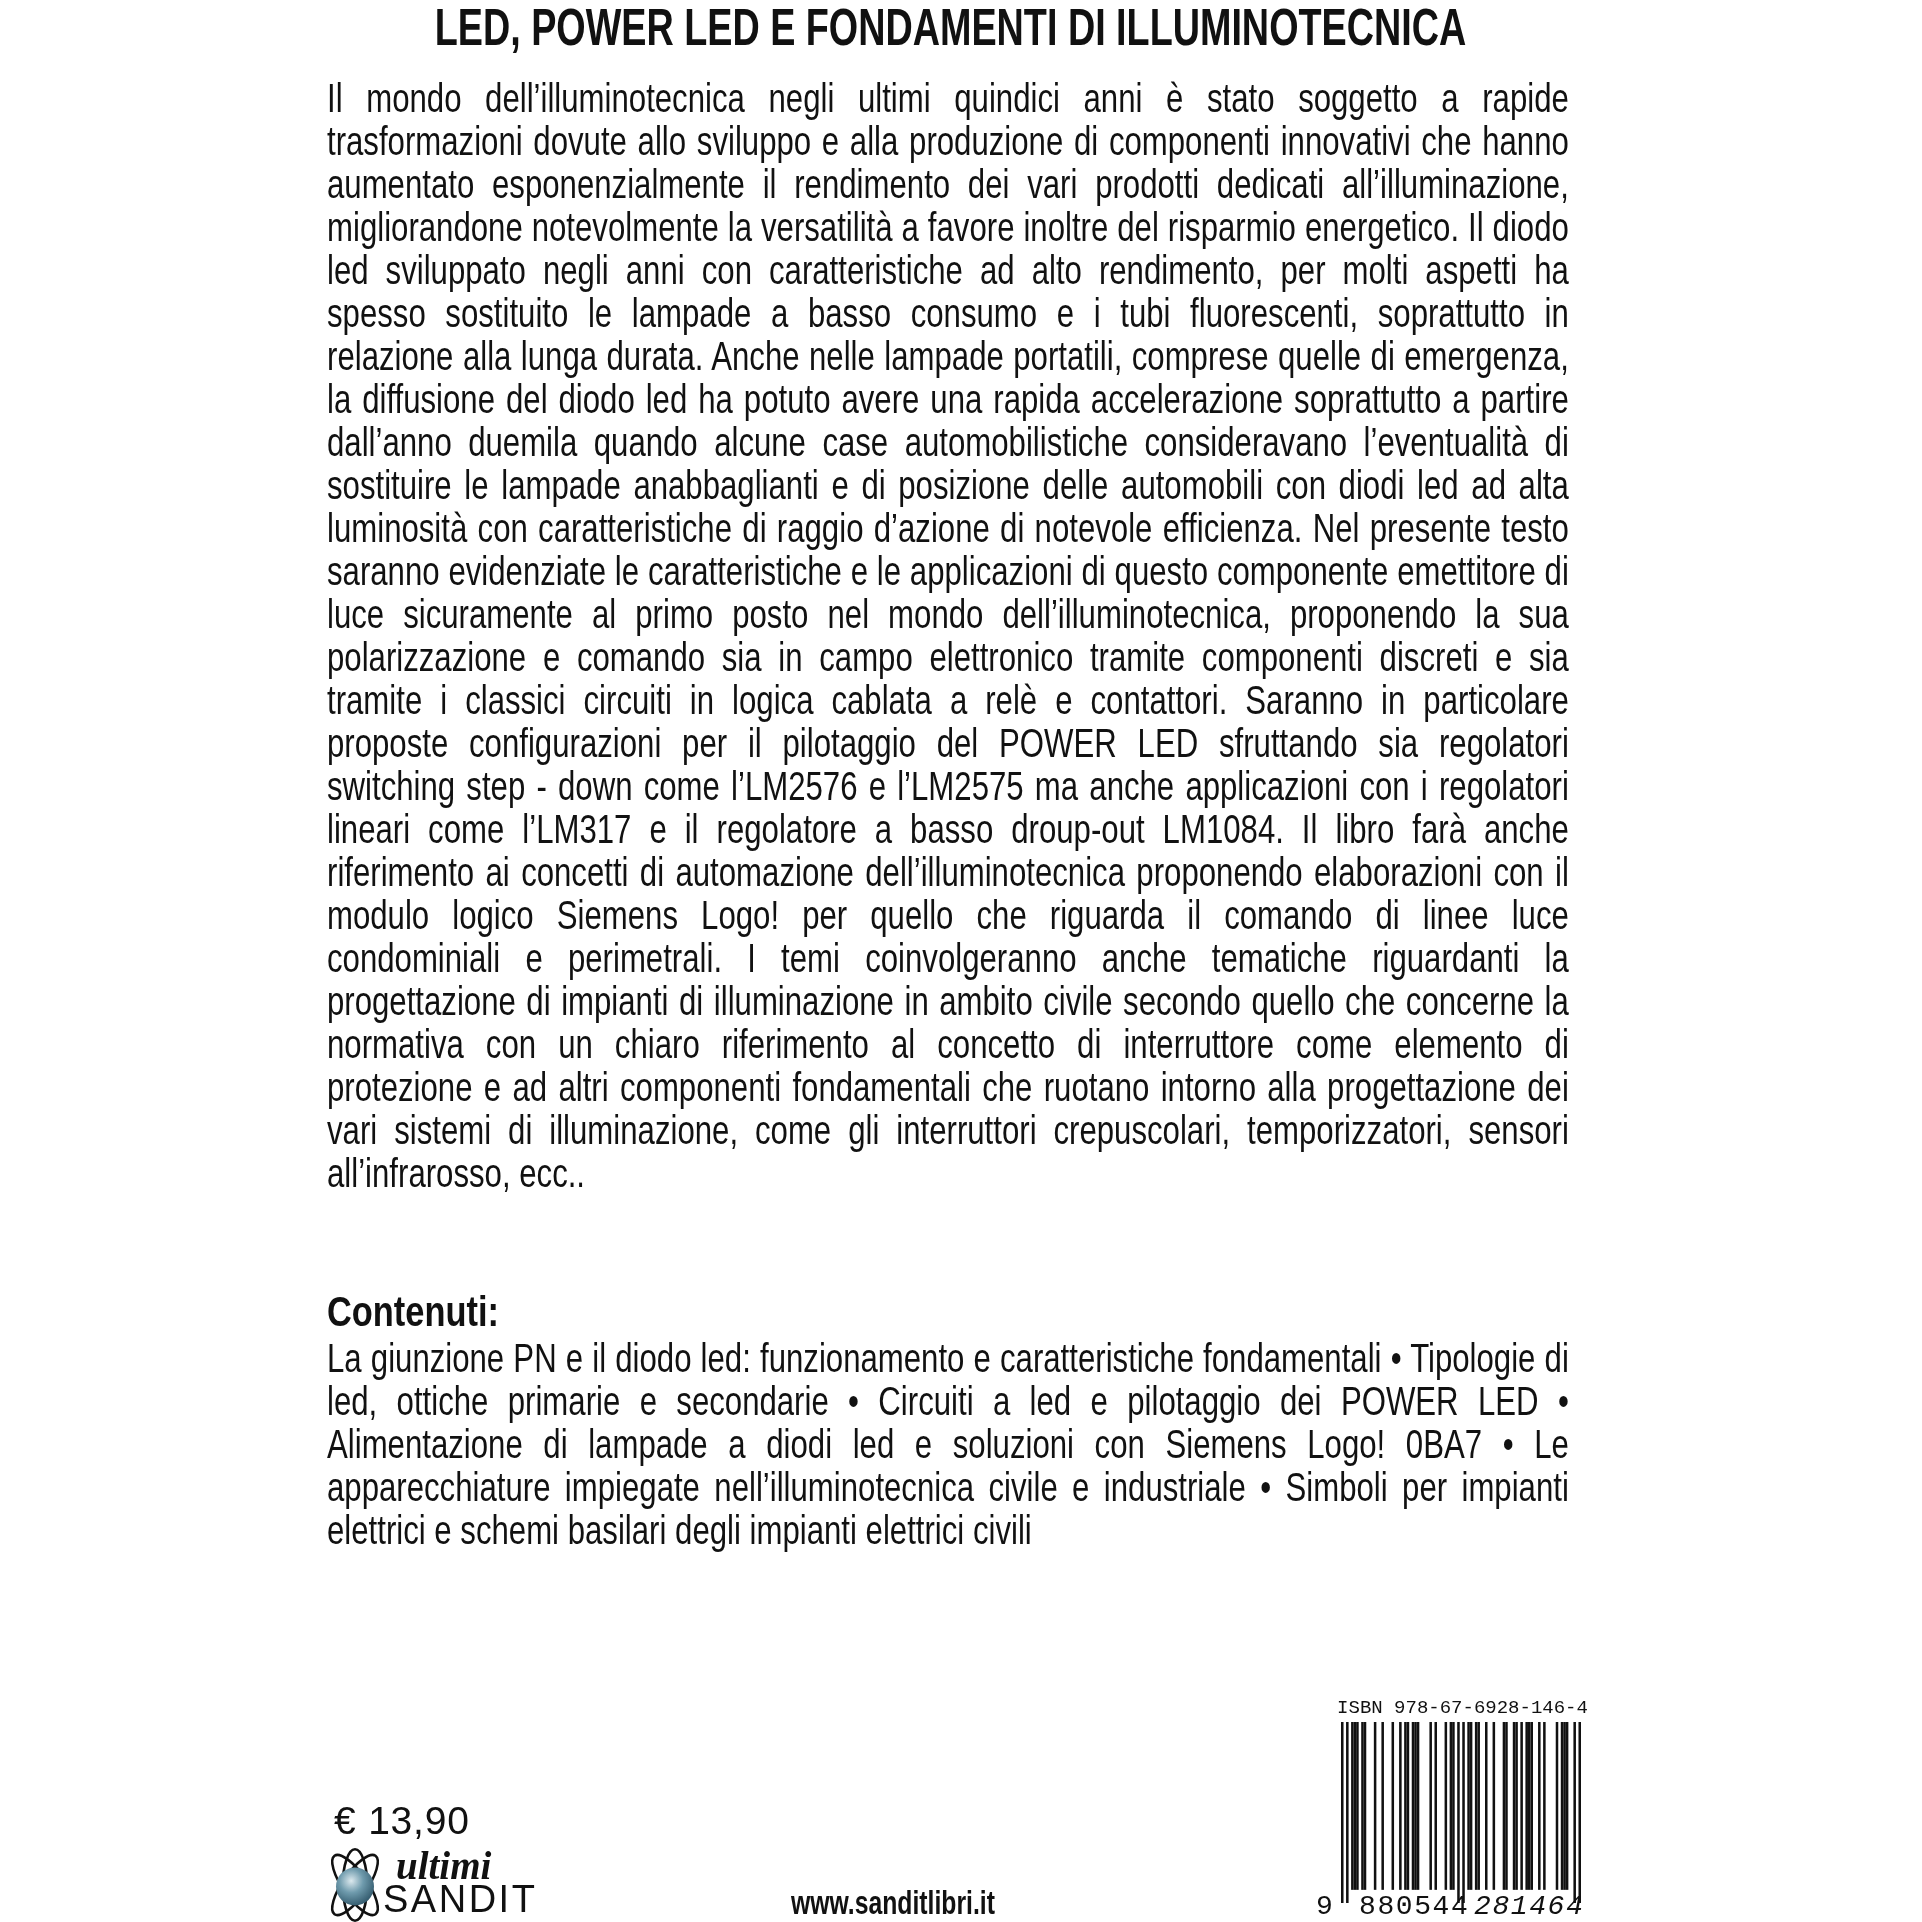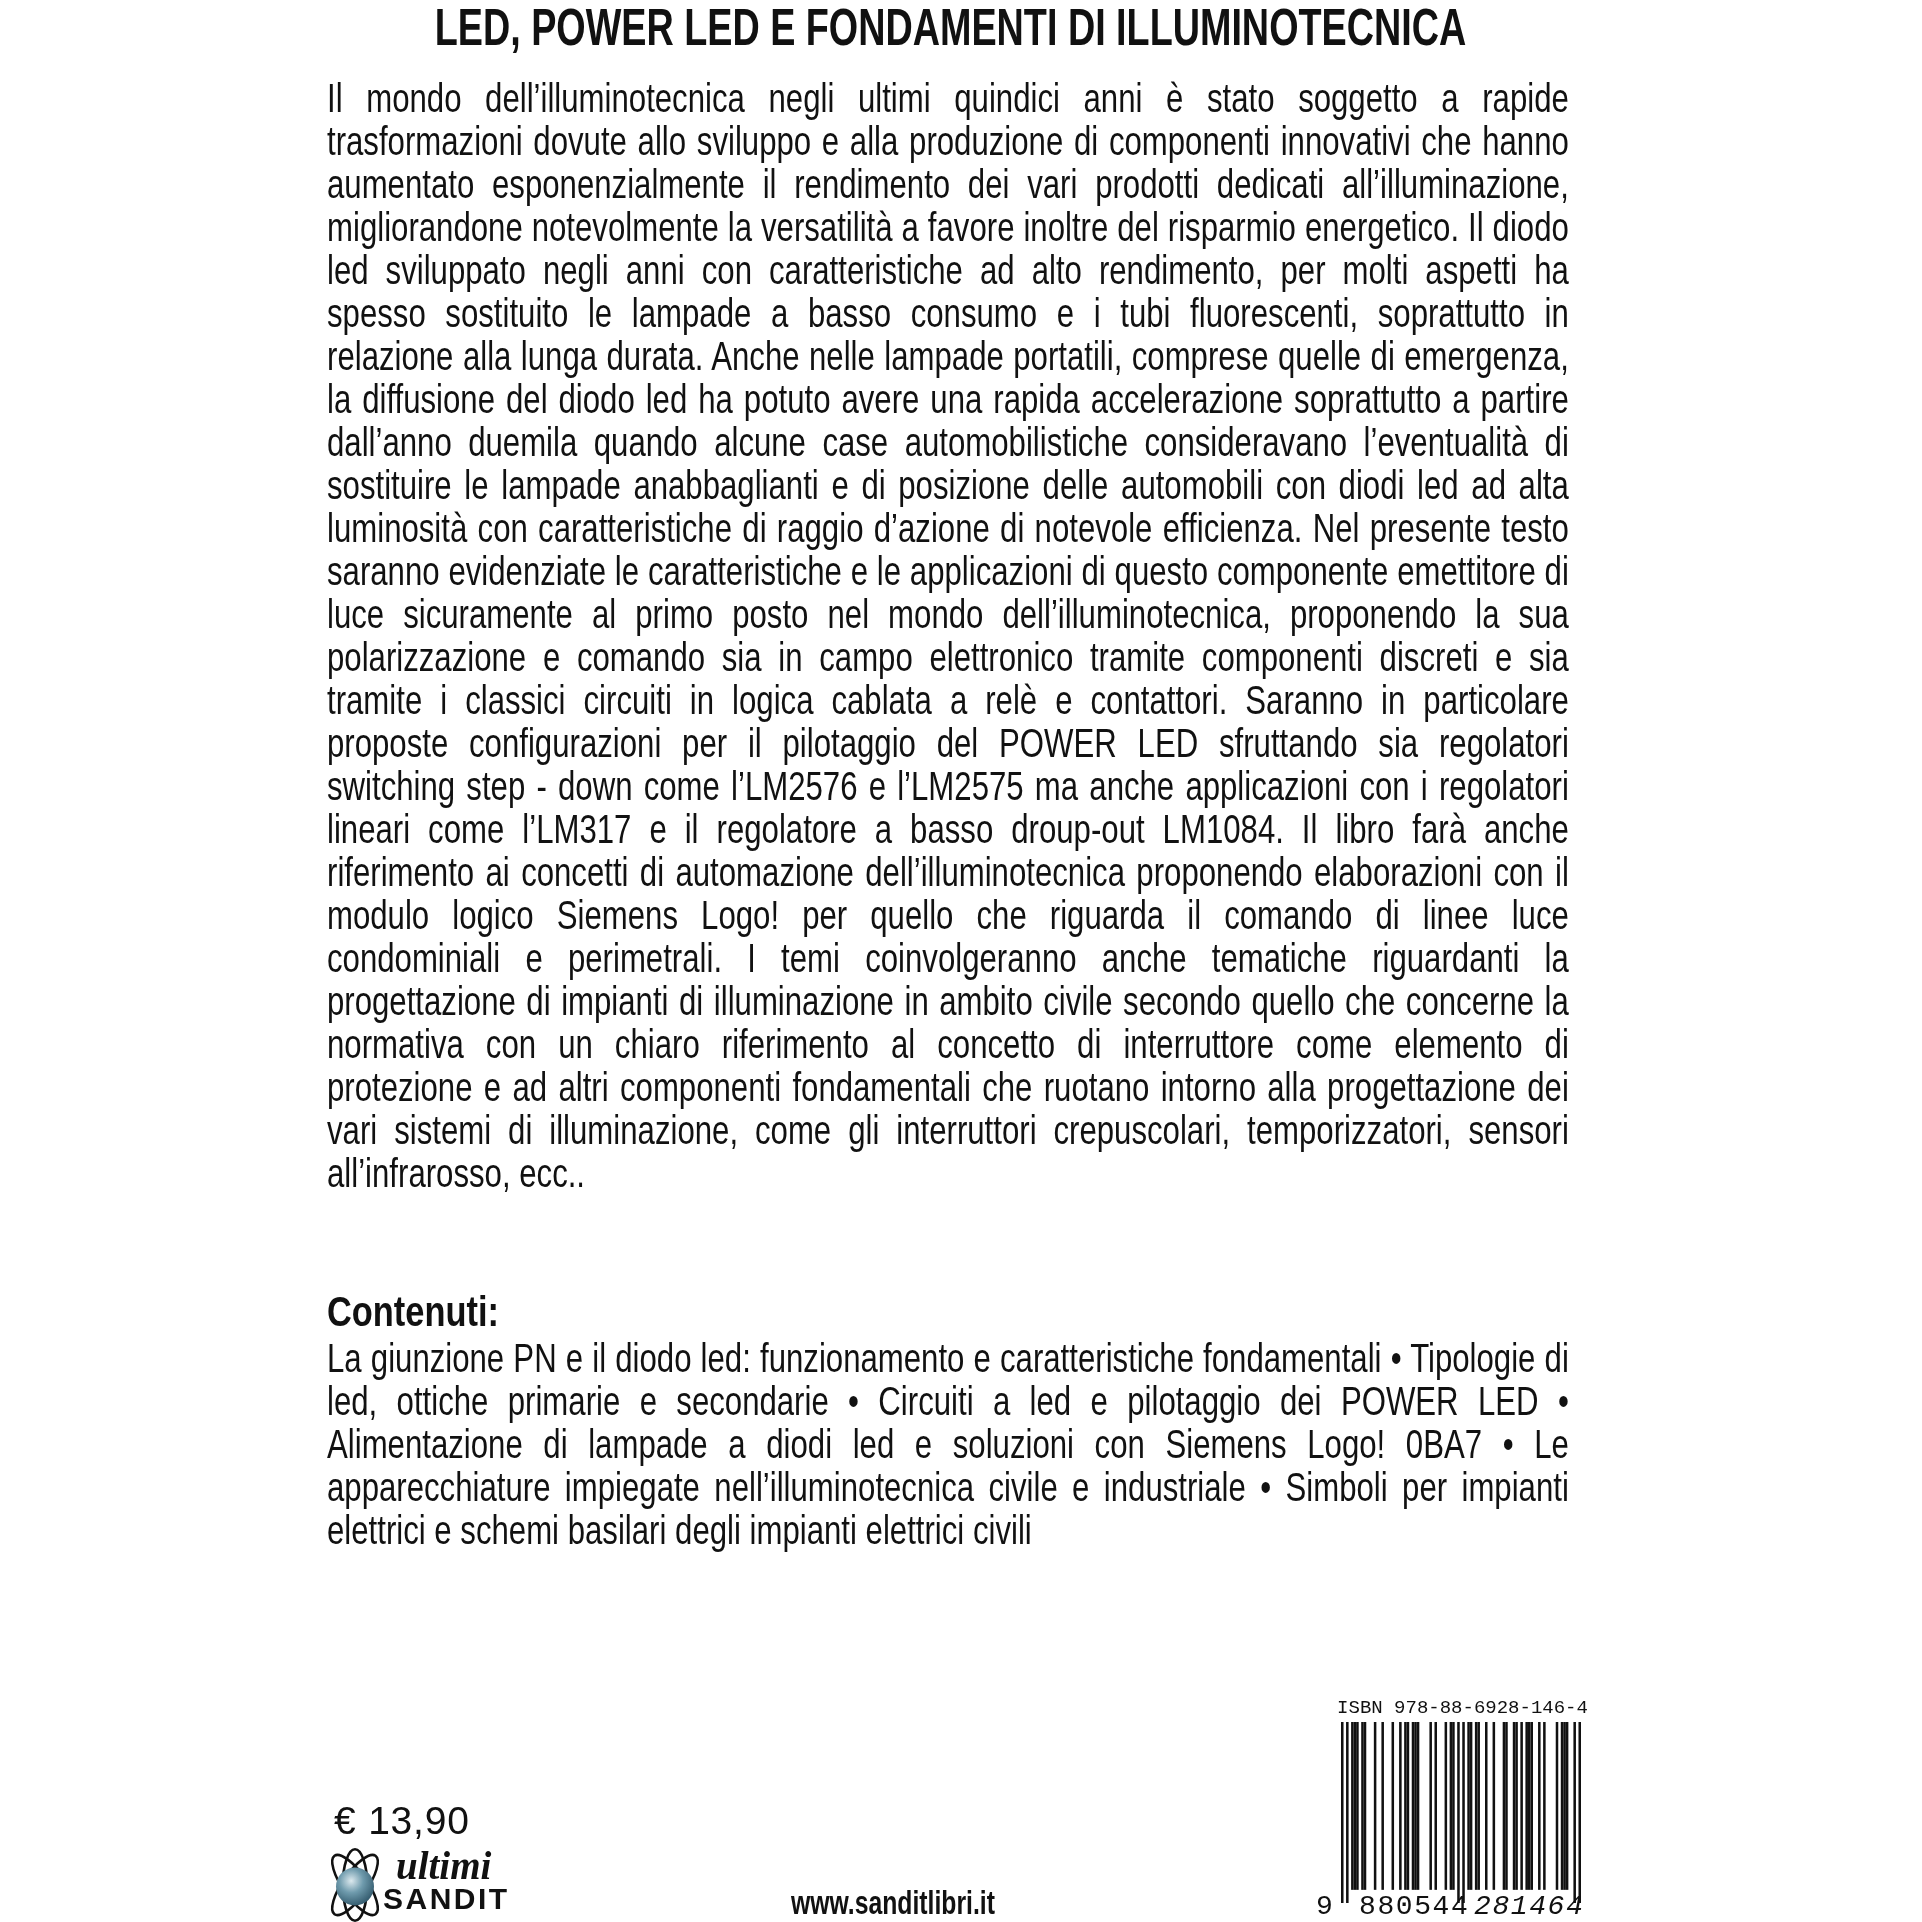--- a/index.html
+++ b/index.html
@@ -12,21 +12,21 @@
   .intro{left:327px;top:77px;width:1634px;transform:scaleX(0.76);transform-origin:0 0;
         font-size:41px;line-height:43px;text-align:justify;}
   .contents-heading{left:327px;top:1288px;width:822px;transform:scaleX(0.80);transform-origin:0 0;
         font-weight:bold;font-size:43px;line-height:46px;}
   .contents-body{left:327px;top:1337px;width:1634px;transform:scaleX(0.76);transform-origin:0 0;
         font-size:41px;line-height:43px;text-align:justify;}
   .price{left:334px;top:1799px;font-size:39px;line-height:43px;letter-spacing:0.8px;text-align:center;}
   .atom{left:313px;top:1847px;width:84px;height:76px;}
   .libri{left:396px;top:1846px;font-family:"Liberation Serif",serif;font-style:italic;
         font-weight:bold;font-size:39px;line-height:39px;}
-  .sandit{left:383px;top:1880px;font-weight:bold;font-size:30px;line-height:38px;letter-spacing:2.5px;}
+  .sandit{left:383px;top:1880px;font-weight:normal;font-size:38px;line-height:38px;letter-spacing:2.5px;}
   .website{left:791px;top:1885px;width:345px;transform:scaleX(0.75);transform-origin:0 0;
         font-weight:bold;font-size:33px;line-height:36px;white-space:nowrap;}
   .isbn-label{left:1336px;top:1698px;width:253px;font-family:"Liberation Mono",monospace;
         font-size:19px;line-height:21.4px;text-align:center;white-space:nowrap;}
   .barcode{left:1341px;top:1722px;width:240px;height:181px;}
   .barcode rect{fill:#111;}
   .barcode-digits{left:1341px;top:1892px;width:240px;height:31px;
         font-family:"Liberation Mono",monospace;font-size:28px;line-height:30px;}
   .barcode-digits span{position:absolute;top:0;}
   .d-first{left:-25px;}
@@ -62,21 +62,21 @@
       <ellipse cx="50" cy="50" rx="47" ry="16" transform="rotate(90 50 50)"></ellipse>
     </g>
     <circle cx="50" cy="52" r="25" fill="url(#sph)"></circle>
   </svg>
 
   <div class="abs libri">ultimi</div>
   <div class="abs sandit">SANDIT</div>
 
   <div class="abs website">www.sanditlibri.it</div>
 
-  <div class="abs isbn-label">ISBN 978-88-6928-146-4</div>
+  <div class="abs isbn-label">ISBN 978-67-6928-146-4</div>
 
   <svg id="barcode-svg" class="abs barcode" viewBox="0 0 95 220" preserveAspectRatio="none" aria-hidden="true">
       <rect x="0" y="0" width="1" height="220"></rect>
       <rect x="2" y="0" width="1" height="220"></rect>
       <rect x="4" y="0" width="1" height="204"></rect>
       <rect x="5" y="0" width="1" height="204"></rect>
       <rect x="6" y="0" width="1" height="204"></rect>
       <rect x="8" y="0" width="1" height="204"></rect>
       <rect x="9" y="0" width="1" height="204"></rect>
       <rect x="13" y="0" width="1" height="204"></rect>

